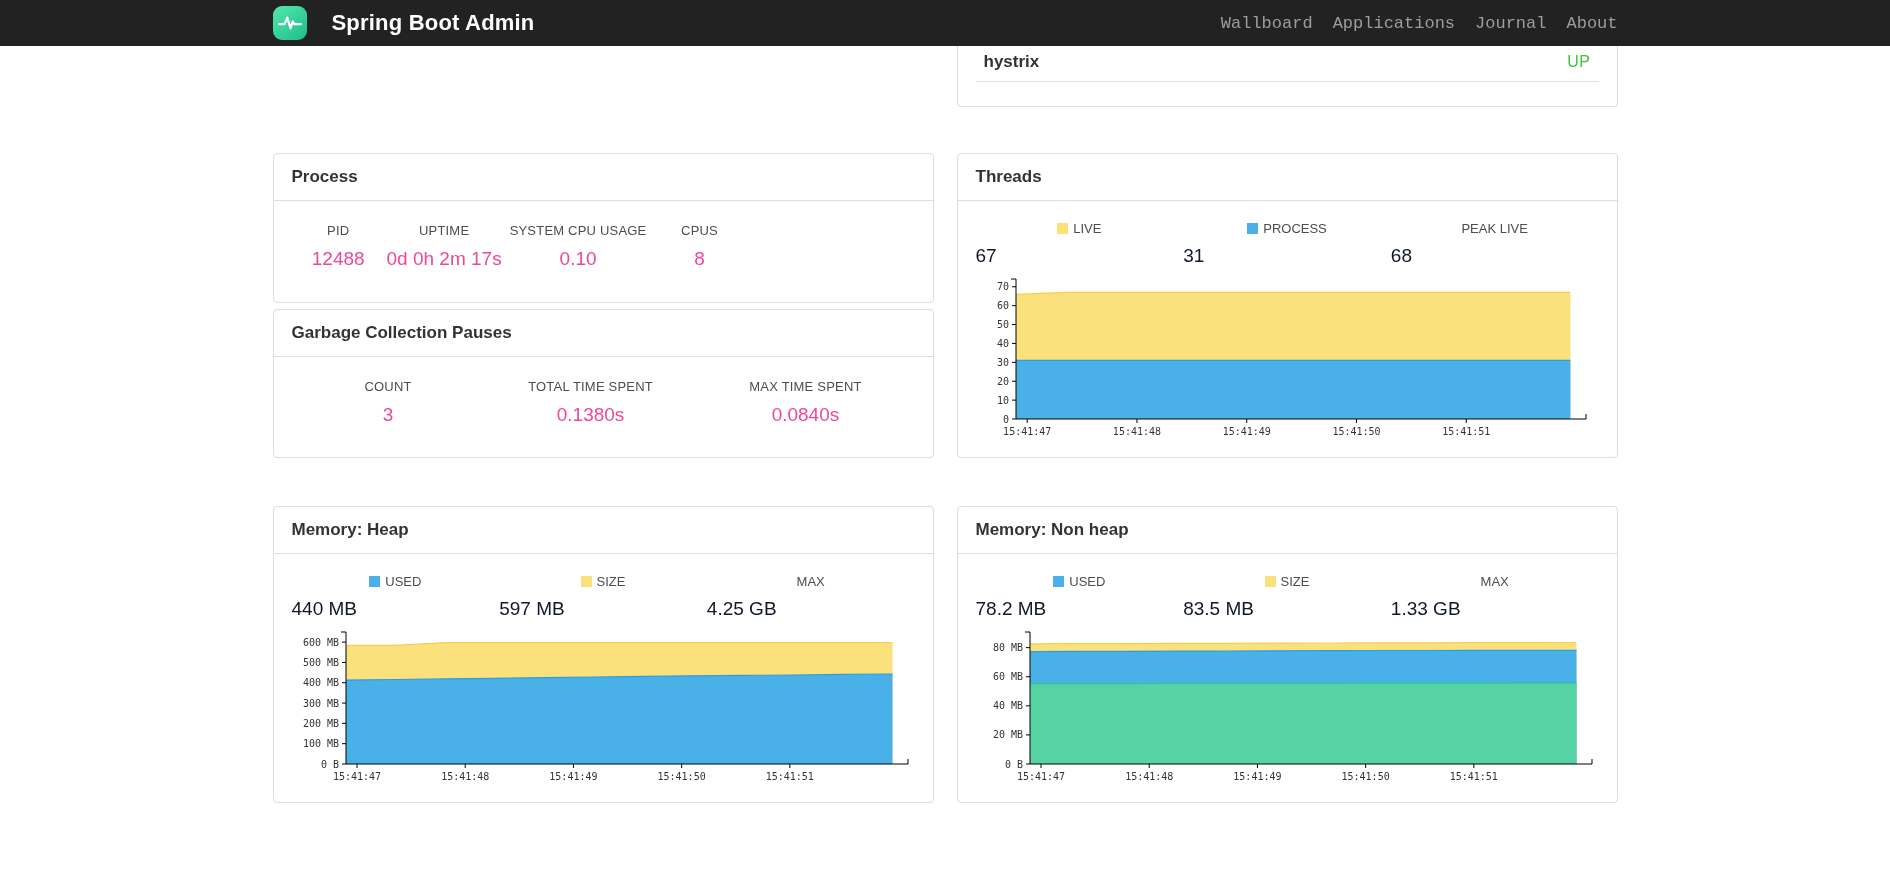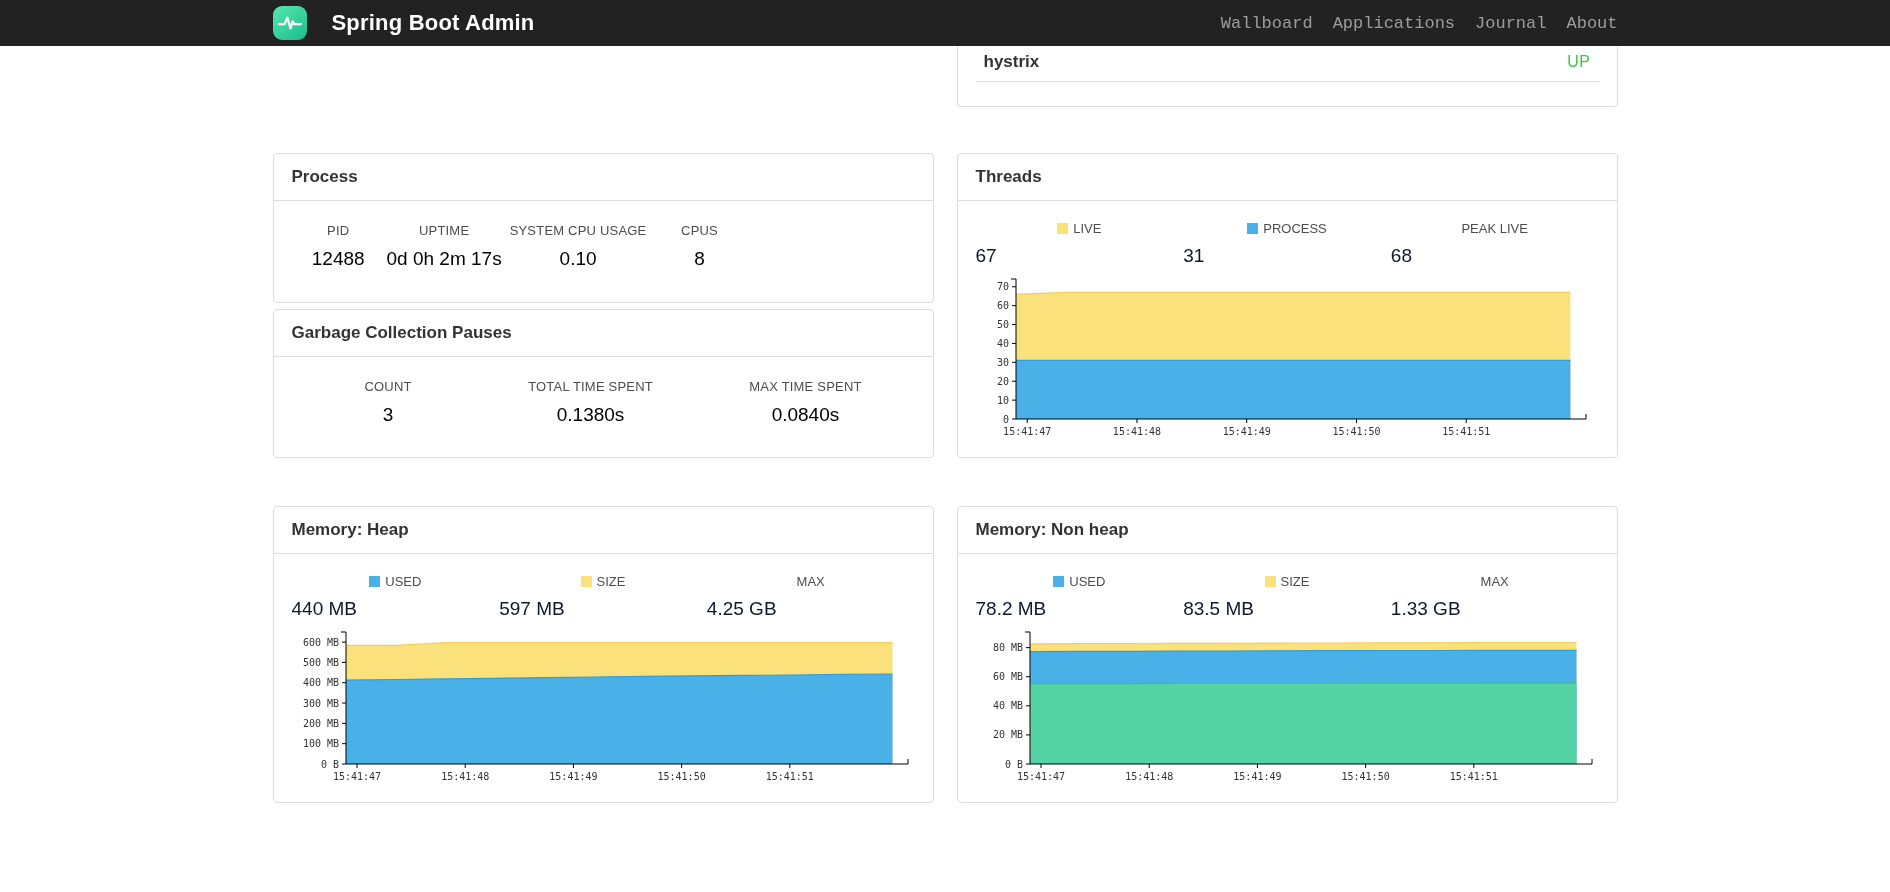--- a/index.html
+++ b/index.html
@@ -43,21 +43,21 @@
 
   .main-row { margin-top: 46px; }
   .mem-row { margin-top: 48px; }
   .col-stack { display: flex; flex-direction: column; gap: 6px; }
   .col-stack .panel { flex: 1; }
 
   .panel-body { padding: 22px 18px 24px; }
   .metrics-row { display: flex; }
   .metric { text-align: center; }
   .metric-label { font-size: 13px; color: #4d4d4d; letter-spacing: 0.2px; }
-  .metric-value { font-size: 19px; color: #000000; margin-top: 10px; }
+  .metric-value { font-size: 19px; color: #ec4899; margin-top: 10px; }
 
   .legend { display: flex; padding: 20px 18px 0; }
   .legend-item { flex: 1; }
   .legend-label-row { display: flex; align-items: center; justify-content: center; gap: 5px; font-size: 13px; color: #4d4d4d; }
   .legend-sq { width: 11px; height: 11px; display: inline-block; }
   .legend-value { font-size: 19px; color: #0f172a; margin-top: 9px; }
 
   .chart { margin: 10px auto 14px; }
   .chart svg { display: block; margin: 0 auto; }
   .tick { font-family: "DejaVu Sans Mono", monospace; font-size: 10px; fill: #333; }

